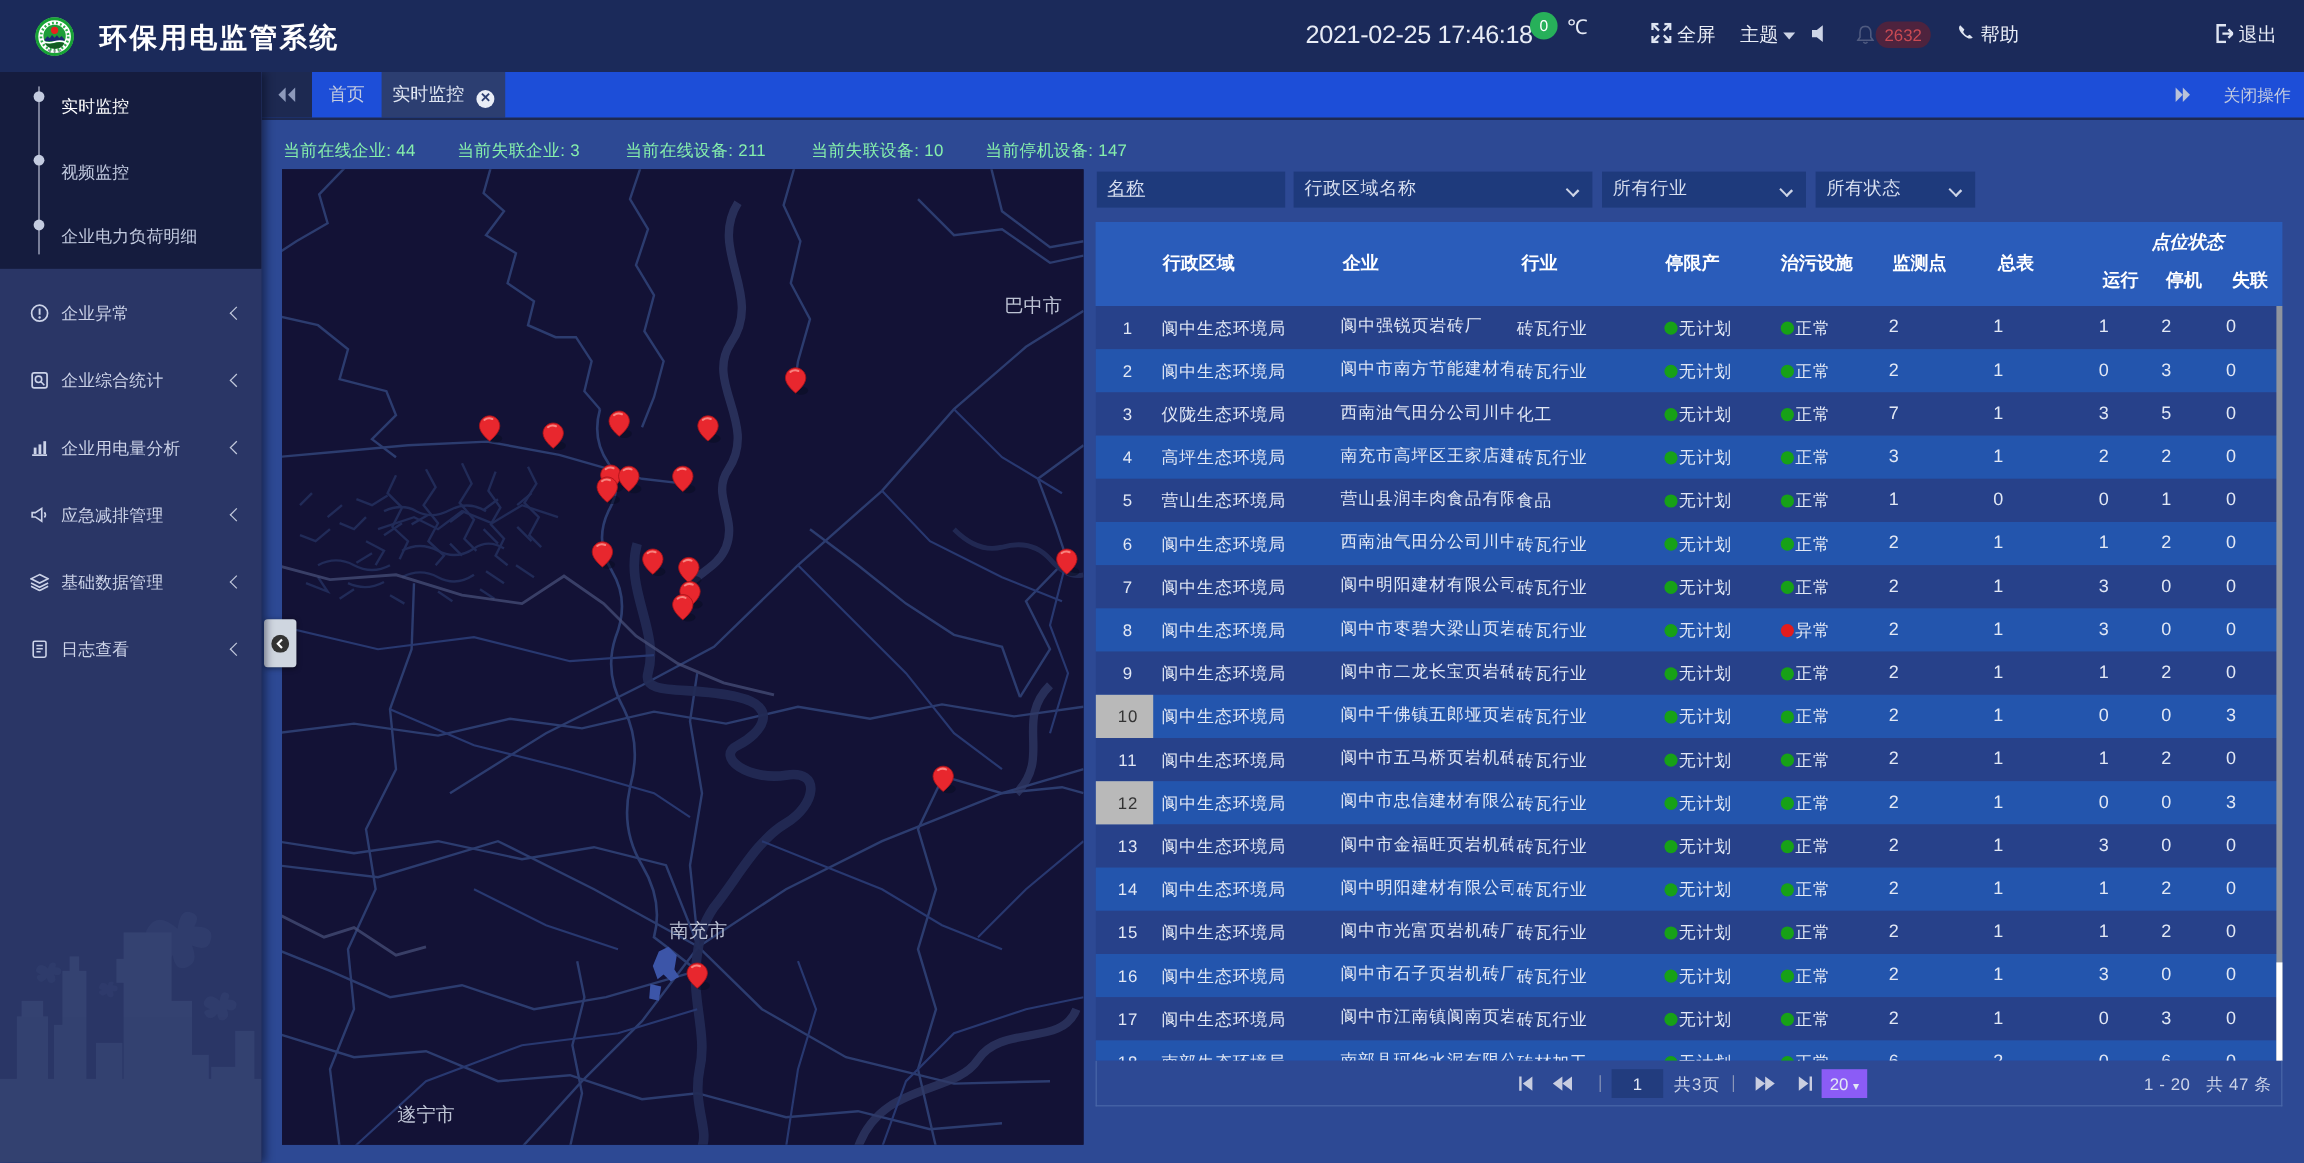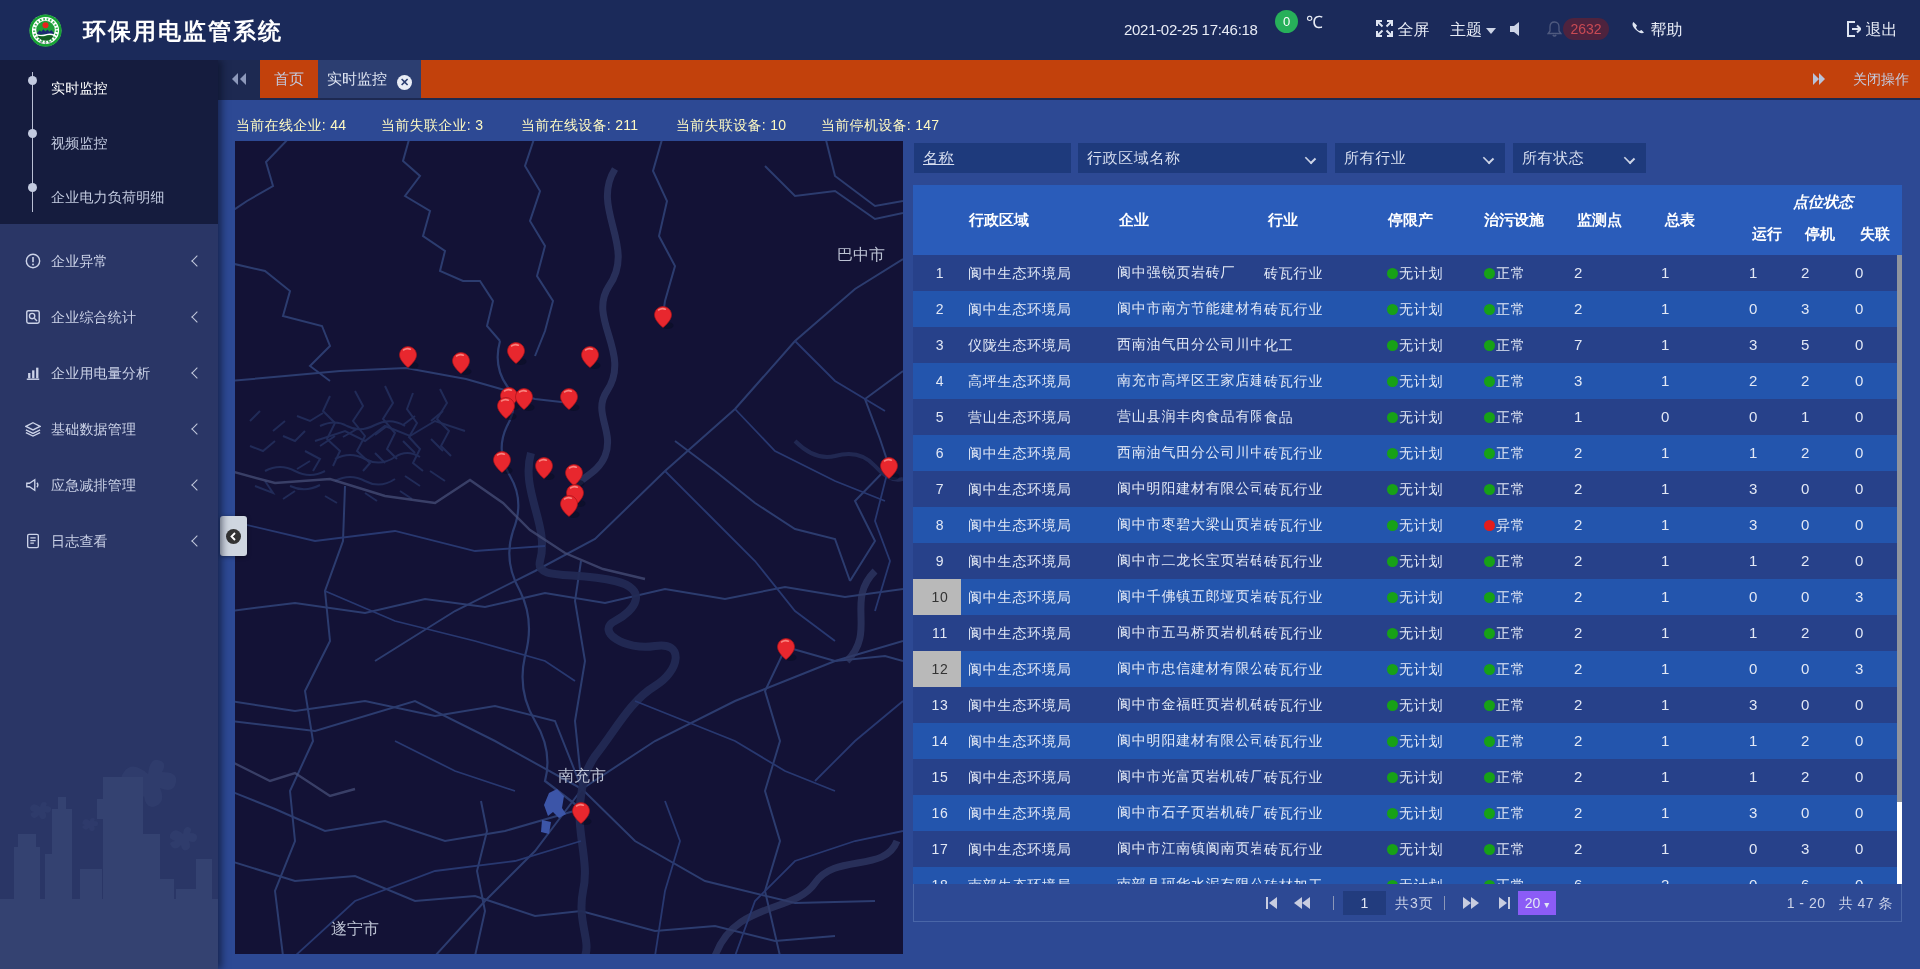--- a/index.html
+++ b/index.html
@@ -4,21 +4,21 @@
 <title>环保用电监管系统</title>
 <style>
 *{margin:0;padding:0;box-sizing:border-box;}
 html,body{width:1920px;height:969px;overflow:hidden;font-family:"Liberation Sans",sans-serif;}
 body{background:#2d4994;position:relative;}
 
 #topbar{position:absolute;left:0;top:0;width:1920px;height:60px;background:#1b2a5a;z-index:30;}
 #logo{position:absolute;left:29px;top:14px;width:33px;height:33px;}
 #title{position:absolute;left:83px;top:16px;font-size:23px;font-weight:bold;color:#ffffff;letter-spacing:2px;}
 .tb{position:absolute;top:0;height:60px;line-height:60px;color:#e8ecf6;font-size:16px;white-space:nowrap;}
-#tb-time{left:1124px;font-size:15px;letter-spacing:-0.3px;}
+#tb-time{left:1088px;font-size:21px;letter-spacing:-0.3px;}
 #tb-temp-circle{position:absolute;left:1275px;top:10px;width:23px;height:23px;border-radius:50%;background:#27b05a;color:#fff;font-size:13px;text-align:center;line-height:23px;}
 #tb-celsius{left:1306px;font-size:17px;top:-7px;}
 #tb-full{left:1376px;}
 #tb-theme{left:1450px;}
 #tb-mute{left:1510px;}
 #tb-badge{position:absolute;left:1563px;top:18px;width:46px;height:22px;border-radius:11px;background:rgba(120,30,40,.55);color:#c94a54;font-size:14px;text-align:center;line-height:22px;}
 #tb-help{left:1630px;}
 #tb-org{left:1700px;}
 #tb-exit{left:1845px;}
 .caret{display:inline-block;width:0;height:0;border-left:5px solid transparent;border-right:5px solid transparent;border-top:6px solid #cdd4e6;vertical-align:middle;margin-left:4px;}
@@ -31,30 +31,30 @@
 .mitem .larr{position:absolute;right:17px;top:24px;width:8px;height:8px;border-left:1.6px solid #c2c9dc;border-bottom:1.6px solid #c2c9dc;transform:rotate(45deg);}
 #submenu{background:#151c3e;position:relative;height:164px;}
 #submenu .line{position:absolute;left:32px;top:12px;bottom:12px;width:1px;background:#b9bfd4;}
 .sitem{position:relative;height:54px;line-height:54px;color:#c3cbe0;font-size:14px;letter-spacing:0.2px;}
 .sitem .sdot{position:absolute;left:28px;top:13px;width:9px;height:9px;border-radius:50%;background:#c3cbe0;}
 .sitem .stxt{position:absolute;left:51px;}
 .sitem.active{color:#ffffff;}
 #skyline{position:absolute;left:0;bottom:0;width:218px;height:230px;opacity:.85;}
 
 #content{position:absolute;left:218px;top:60px;width:1702px;height:909px;background:#2d4994;}
-#tabbar{position:absolute;left:0;top:0;width:1702px;height:38px;background:#c2410c;}
+#tabbar{position:absolute;left:0;top:0;width:1702px;height:38px;background:#1d4ed8;}
 #tabbar .tleft{position:absolute;left:0;top:0;width:42px;height:38px;background:#1d2951;color:#9aa5c4;text-align:center;line-height:38px;font-size:15px;}
 .tab{position:absolute;top:0;height:38px;line-height:38px;font-size:15px;color:#c3cbe0;text-align:center;}
 #tab1{left:42px;width:58px;}
 #tab2{left:100px;width:103px;background:#2c3e71;color:#dfe5f2;}
 .closex{display:inline-block;width:15px;height:15px;border-radius:50%;background:#e9edf6;color:#2c3e71;font-size:11px;line-height:15px;text-align:center;vertical-align:-2px;margin-left:6px;font-weight:bold;}
 #tabbar .tright{position:absolute;right:0;top:0;height:38px;line-height:38px;color:#c3cbe0;font-size:14px;}
 #tabline{position:absolute;left:0;top:38px;width:1702px;height:2px;background:#1d2951;}
 
-#stats{position:absolute;left:0;top:0;width:1702px;height:81px;color:#fef9c3;font-size:14px;letter-spacing:0.3px;}
+#stats{position:absolute;left:0;top:0;width:1702px;height:81px;color:#86efac;font-size:14px;letter-spacing:0.3px;}
 #stats span{position:absolute;top:57px;}
 
 #map{position:absolute;left:17px;top:81px;width:668px;height:813px;background:#131236;}
 #collapse{position:absolute;left:2px;top:456px;width:27px;height:40px;background:#cfd6e0;border-radius:3px;box-shadow:0 1px 4px rgba(0,0,0,.4);}
 
 #rp{position:absolute;left:695px;top:40px;width:1007px;height:869px;}
 .filter{position:absolute;top:43px;height:30px;background:#1e3a7c;color:#d8dff0;font-size:15px;line-height:30px;}
 #f1{left:1px;width:157px;text-decoration:underline;}
 #f2{left:165px;width:249px;}
 #f3{left:422px;width:170px;}
@@ -176,33 +176,33 @@
         <path d="M2 16 L16 16" stroke="#ccd3e8" stroke-width="1.6"></path>
         <rect x="3.5" y="9" width="2.6" height="6" fill="#ccd3e8"></rect>
         <rect x="8" y="6" width="2.6" height="9" fill="#ccd3e8"></rect>
         <rect x="12.5" y="3" width="2.6" height="12" fill="#ccd3e8"></rect>
       </svg>
       <span class="mtxt">企业用电量分析</span>
       <span class="larr"></span>
     </div>
   <div class="mitem">
       <svg class="micon" viewBox="0 0 18 18">
+        <path d="M2 7 L2 11 L5 11 L11 15 L11 3 L5 7 Z" fill="none" stroke="#ccd3e8" stroke-width="1.5"></path>
+        <path d="M13.5 6.5 Q15.5 9 13.5 11.5" stroke="#ccd3e8" stroke-width="1.5" fill="none"></path>
+      </svg>
+      <span class="mtxt">应急减排管理</span>
+      <span class="larr"></span>
+    </div>
+  <div class="mitem">
+      <svg class="micon" viewBox="0 0 18 18">
         <path d="M9 2 L17 6 L9 10 L1 6 Z" fill="none" stroke="#ccd3e8" stroke-width="1.5"></path>
         <path d="M1 10 L9 14 L17 10" fill="none" stroke="#ccd3e8" stroke-width="1.5"></path>
         <path d="M1 13 L9 17 L17 13" fill="none" stroke="#ccd3e8" stroke-width="1.5"></path>
       </svg>
       <span class="mtxt">基础数据管理</span>
-      <span class="larr"></span>
-    </div>
-  <div class="mitem">
-      <svg class="micon" viewBox="0 0 18 18">
-        <path d="M2 7 L2 11 L5 11 L11 15 L11 3 L5 7 Z" fill="none" stroke="#ccd3e8" stroke-width="1.5"></path>
-        <path d="M13.5 6.5 Q15.5 9 13.5 11.5" stroke="#ccd3e8" stroke-width="1.5" fill="none"></path>
-      </svg>
-      <span class="mtxt">应急减排管理</span>
       <span class="larr"></span>
     </div>
   <div class="mitem">
       <svg class="micon" viewBox="0 0 18 18">
         <rect x="3" y="1.5" width="12" height="15" rx="1.5" fill="none" stroke="#ccd3e8" stroke-width="1.5"></rect>
         <path d="M6 5.5 L12 5.5 M6 8.5 L12 8.5 M6 11.5 L10 11.5" stroke="#ccd3e8" stroke-width="1.4"></path>
       </svg>
       <span class="mtxt">日志查看</span>
       <span class="larr"></span>
     </div>

